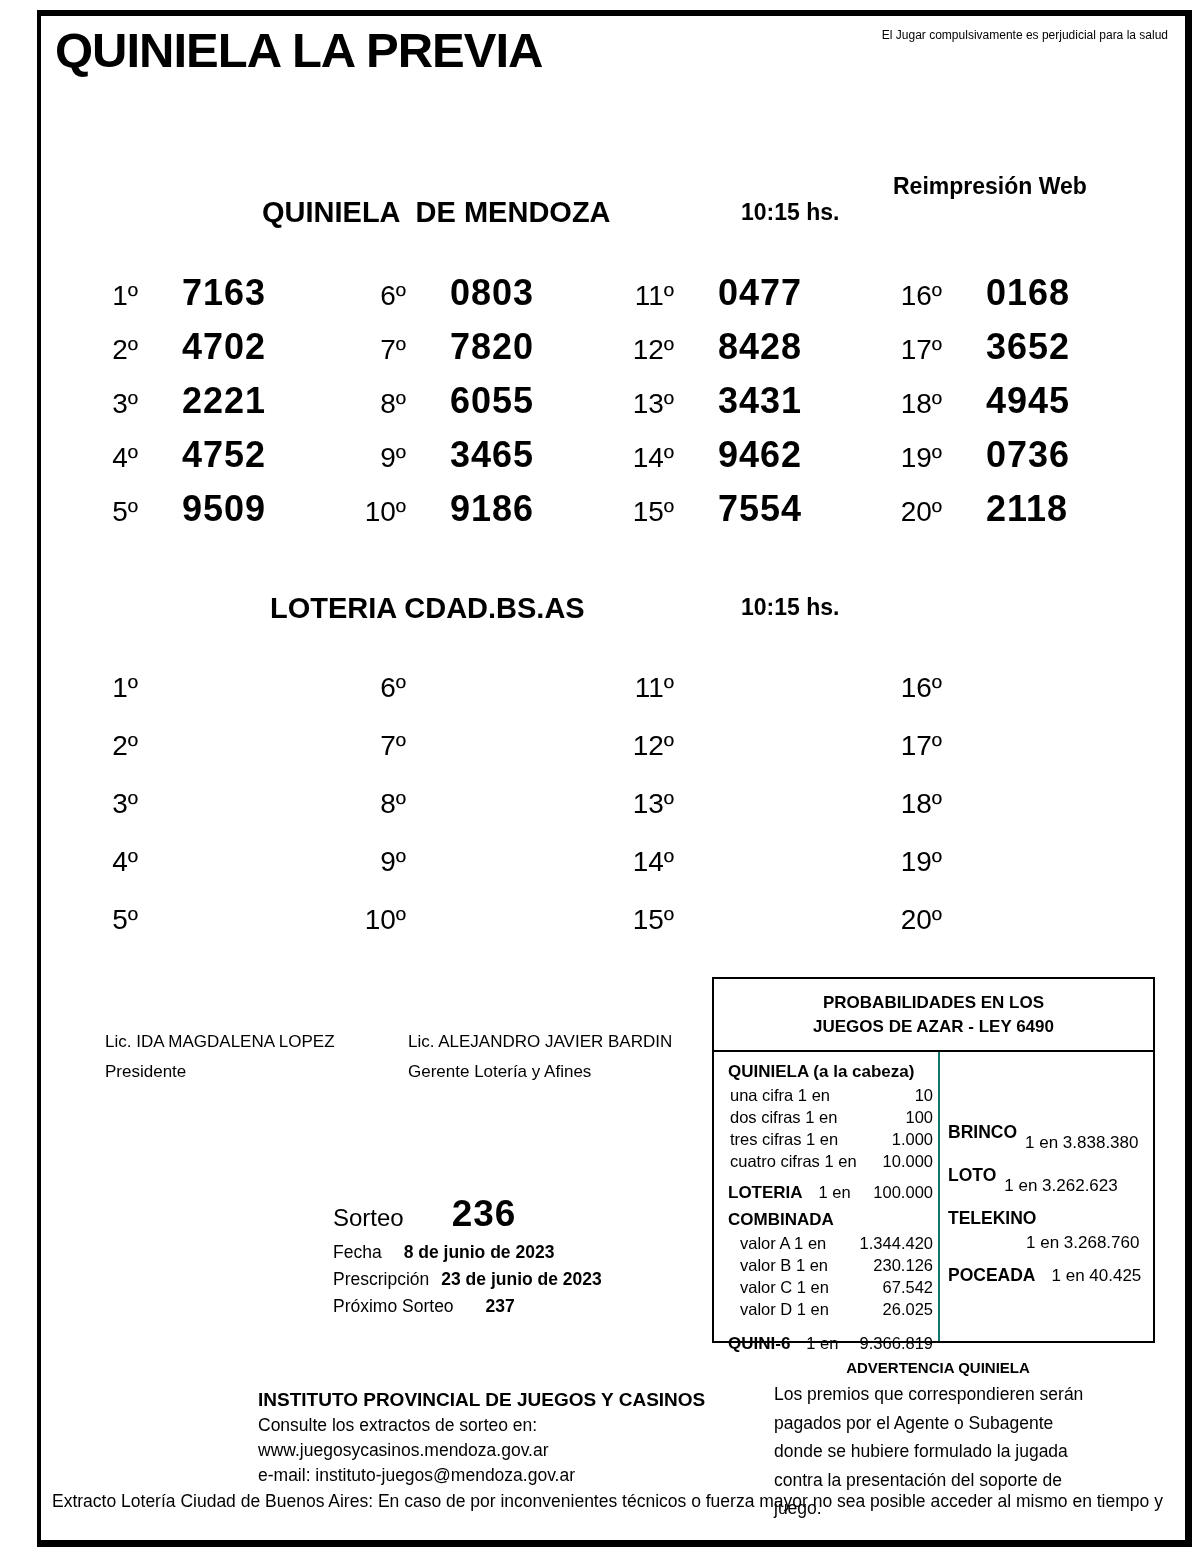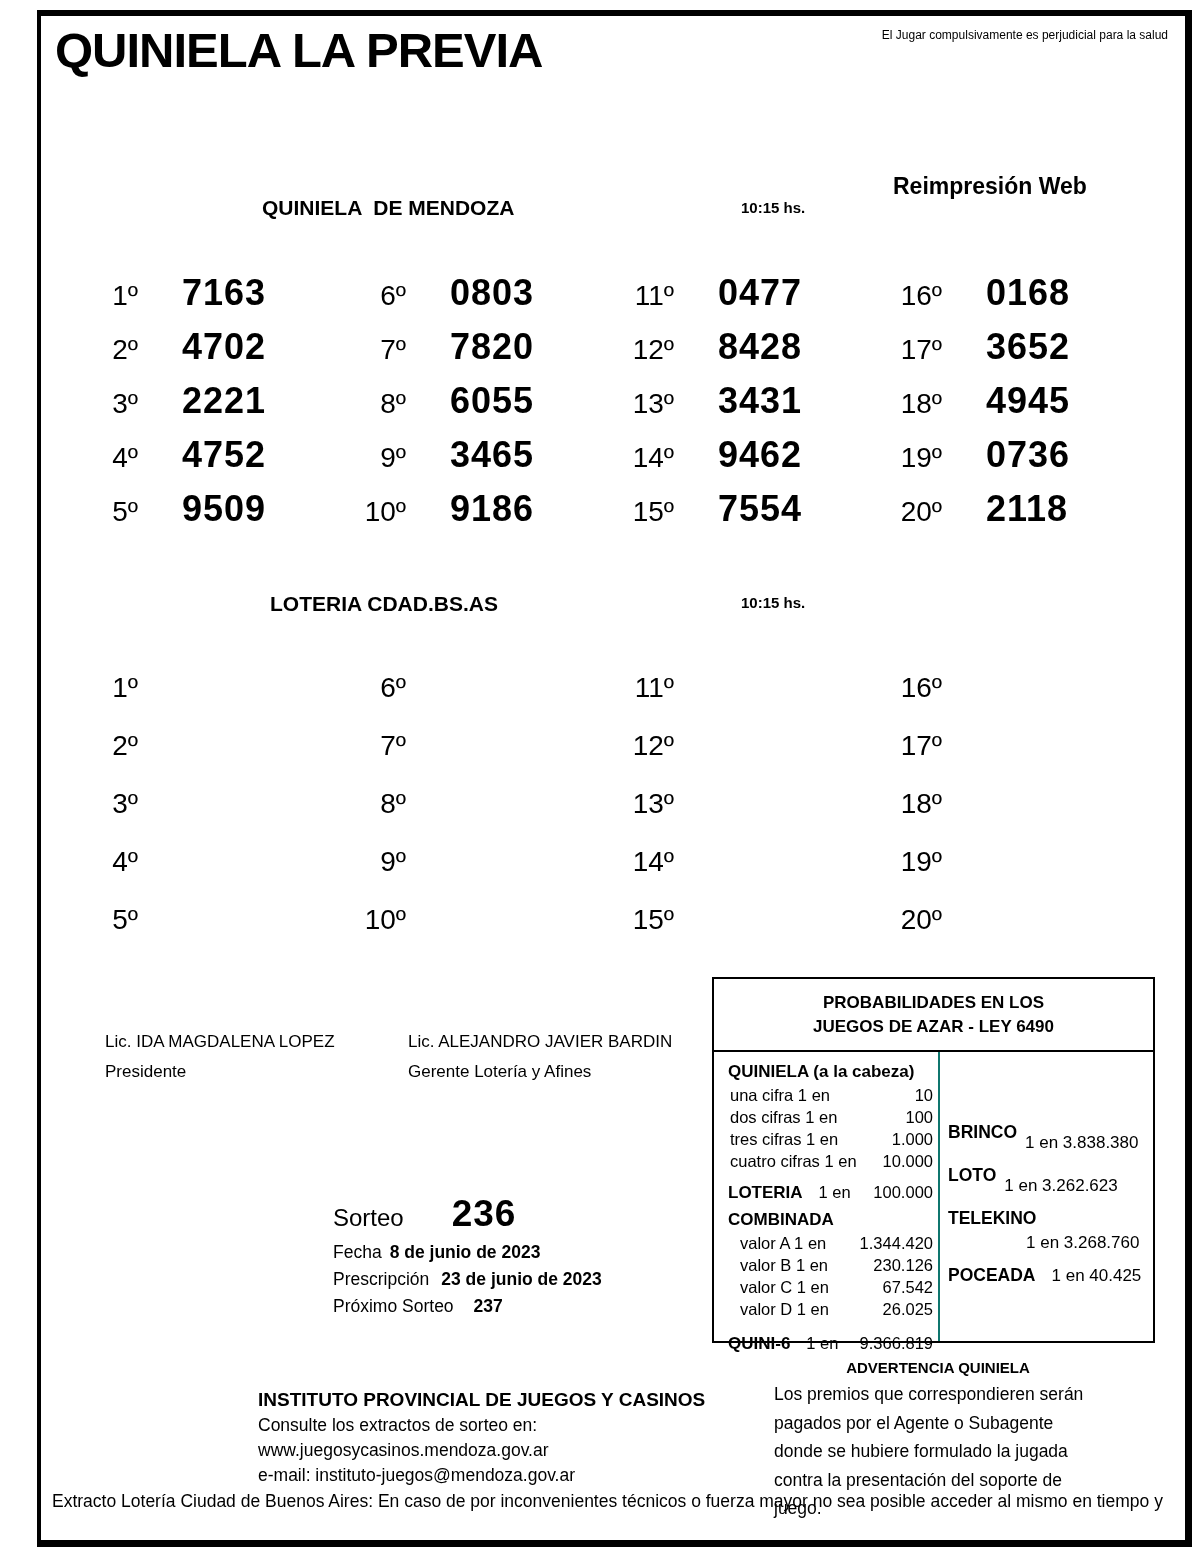--- a/index.html
+++ b/index.html
@@ -12,24 +12,24 @@
 
   .page-frame {
     position:absolute; left:37px; top:10px; width:1155px; height:1537px;
     border:4px solid #000; border-top-width:6px; border-right-width:7px; border-bottom-width:7px;
   }
 
   .main-title { left:55px; top:22px; font-size:49px; font-weight:bold; letter-spacing:-1px; }
   .health-warning { right:32px; top:28px; font-size:12px; font-weight:normal; }
   .reprint { left:893px; top:173px; font-size:23px; font-weight:bold; }
 
-  .section-title { font-size:21px; font-weight:bold; white-space:pre;text-align:right; }
+  .section-title { font-size:29px; font-weight:bold; white-space:pre;text-align:right; }
   .mendoza-title { left:262px; top:196px; }
   .bsas-title { left:270px; top:592px; }
-  .draw-time { font-size:15px; font-weight:bold; }
+  .draw-time { font-size:23px; font-weight:bold; }
   .time-1 { left:741px; top:199px; }
   .time-2 { left:741px; top:594px; }
 
   .grid {
     position:absolute; left:78px; display:grid; grid-auto-flow:column;
     grid-template-columns:repeat(4, 268px);
   }
   .grid-mendoza { top:272px; grid-template-rows:repeat(5, 54px); }
   .grid-bsas { top:672px; grid-template-rows:repeat(5, 58px); }
   .cell { display:flex; align-items:baseline;gap:32px; }
@@ -70,25 +70,25 @@
   .other-0 .val, .other-1 .val { display:inline-block; transform:translateY(10px); margin-left:8px; }
   .other-2 { margin-bottom:12px; }
   .other-2 .val { display:block; margin-left:78px; margin-top:4px; }
   .other-3 .val { margin-left:16px; }
 
   .sorteo-row { position:absolute; left:333px; display:flex; align-items:baseline; font-size:17.5px; }
   .row-sorteo { top:1193px; }
   .row-sorteo .lab { font-size:24px; }
   .row-sorteo .big { font-size:37px; font-weight:bold; margin-left:48px; letter-spacing:1px; }
   .row-fecha { top:1242px; }
-  .row-fecha .bold-val { margin-left:8px; }
+  .row-fecha .bold-val { margin-left:22px; }
   .row-presc { top:1269px; }
   .row-presc .bold-val { margin-left:12px; }
   .row-prox  { top:1296px; }
-  .row-prox .bold-val { margin-left:20px; }
+  .row-prox .bold-val { margin-left:32px; }
   .bold-val { font-weight:bold; }
 
   .institute { left:258px; top:1386px; }
   .institute .inst-name { font-size:19px; font-weight:bold; line-height:27px; }
   .institute .inst-line { font-size:17.5px; line-height:25px; }
 
   .warn-box { left:770px; top:1356px; width:336px; }
   .warn-title { font-weight:bold; font-size:15px; text-align:center; line-height:24px; }
   .warn-line { font-size:17.5px; line-height:28.5px; padding-left:4px; }
 

